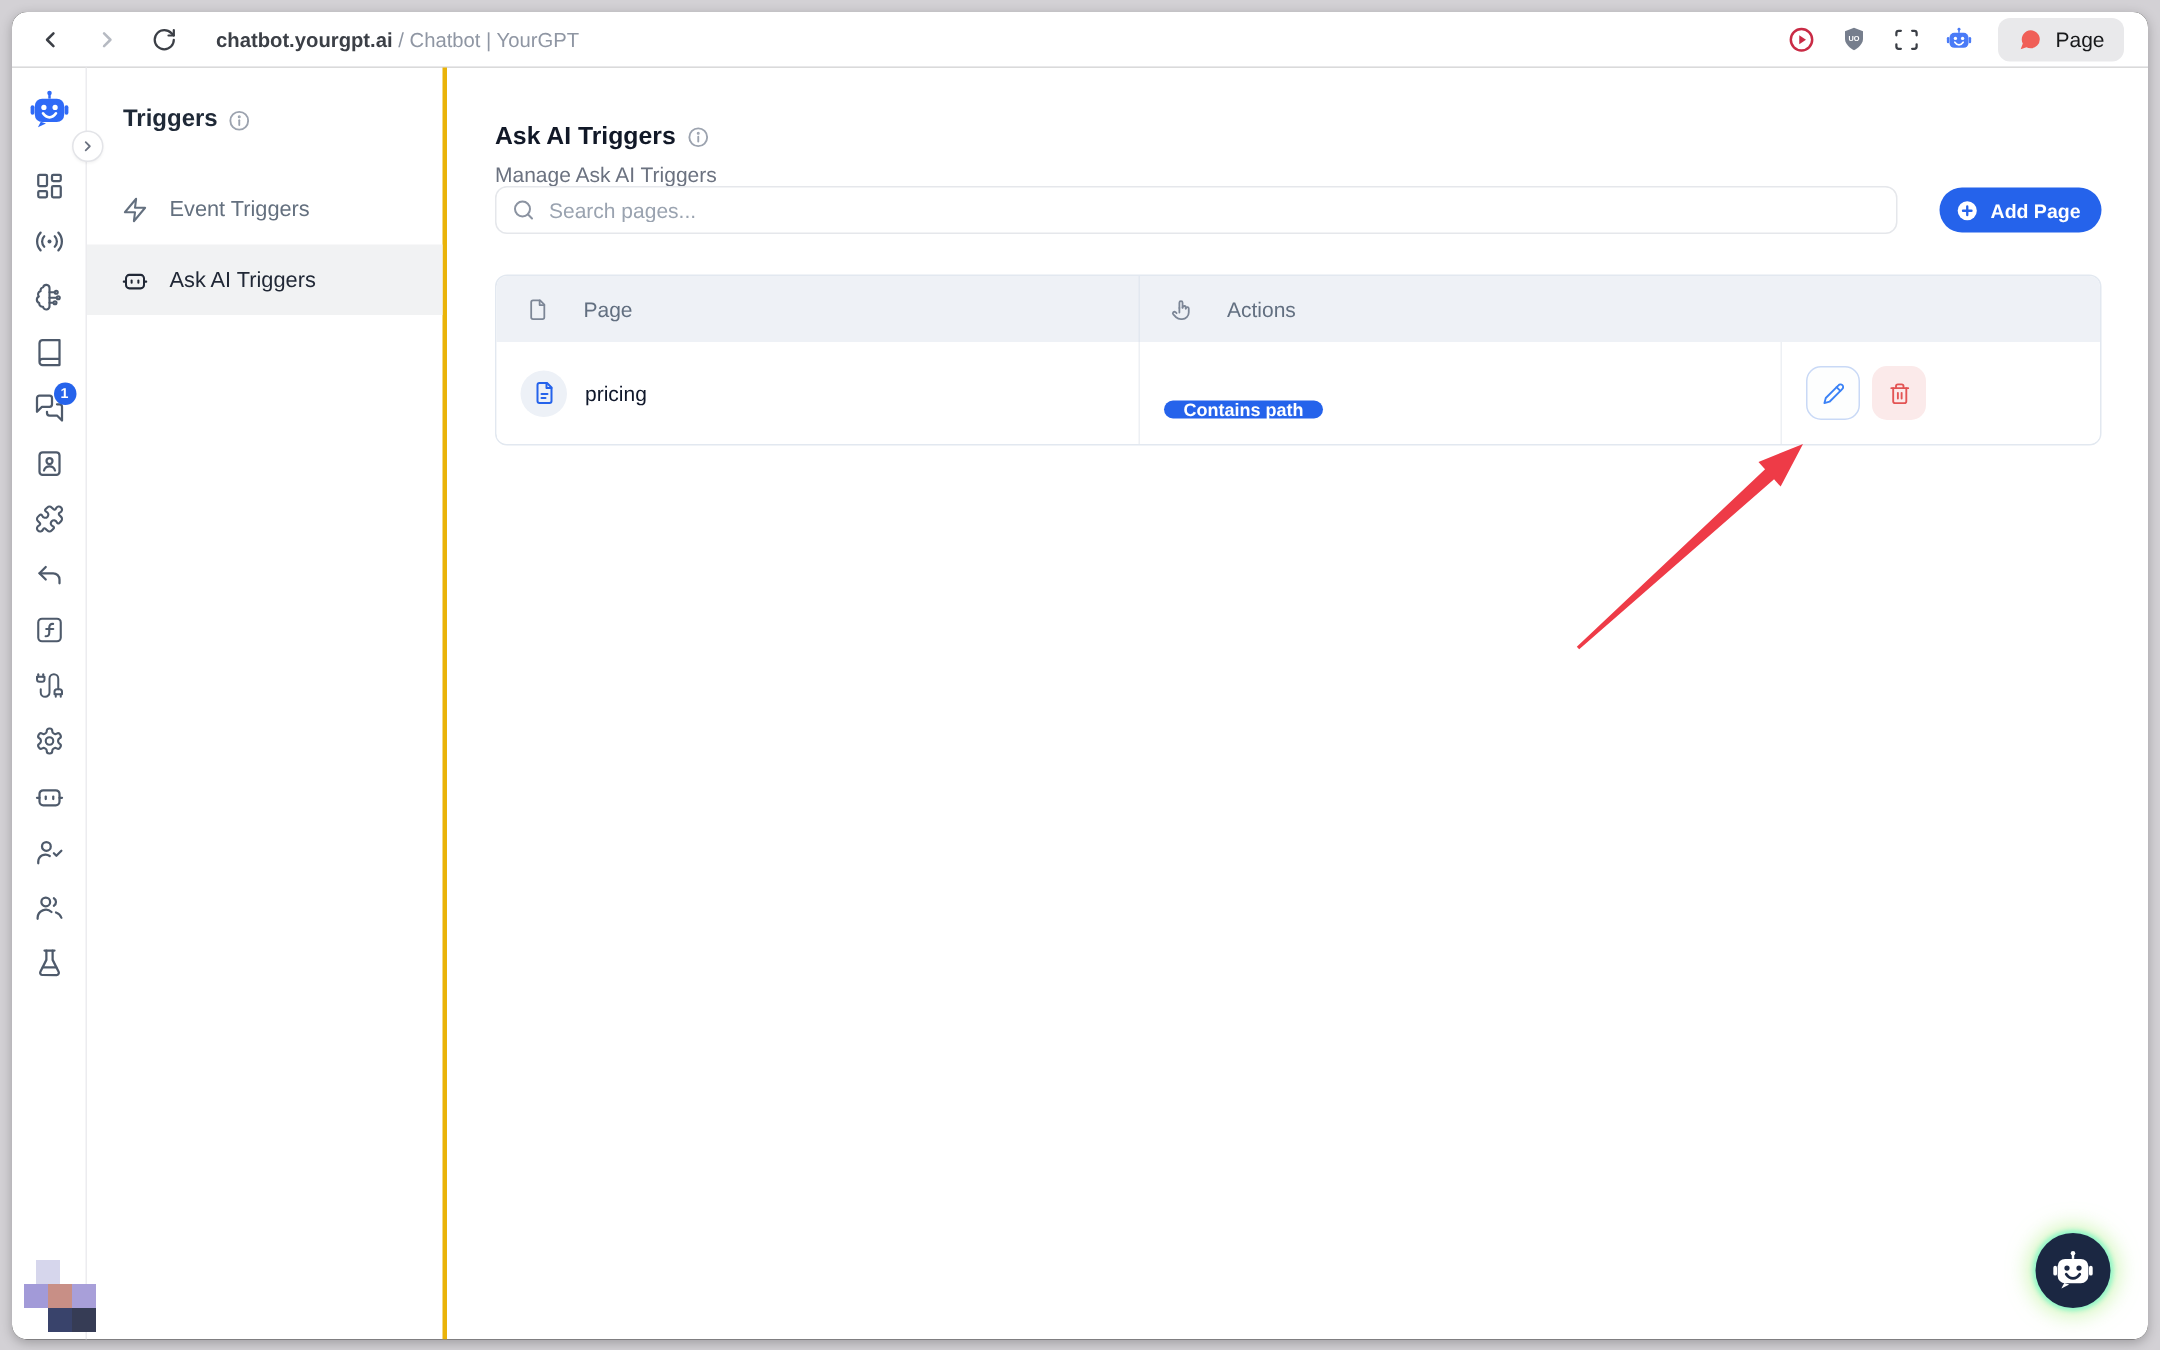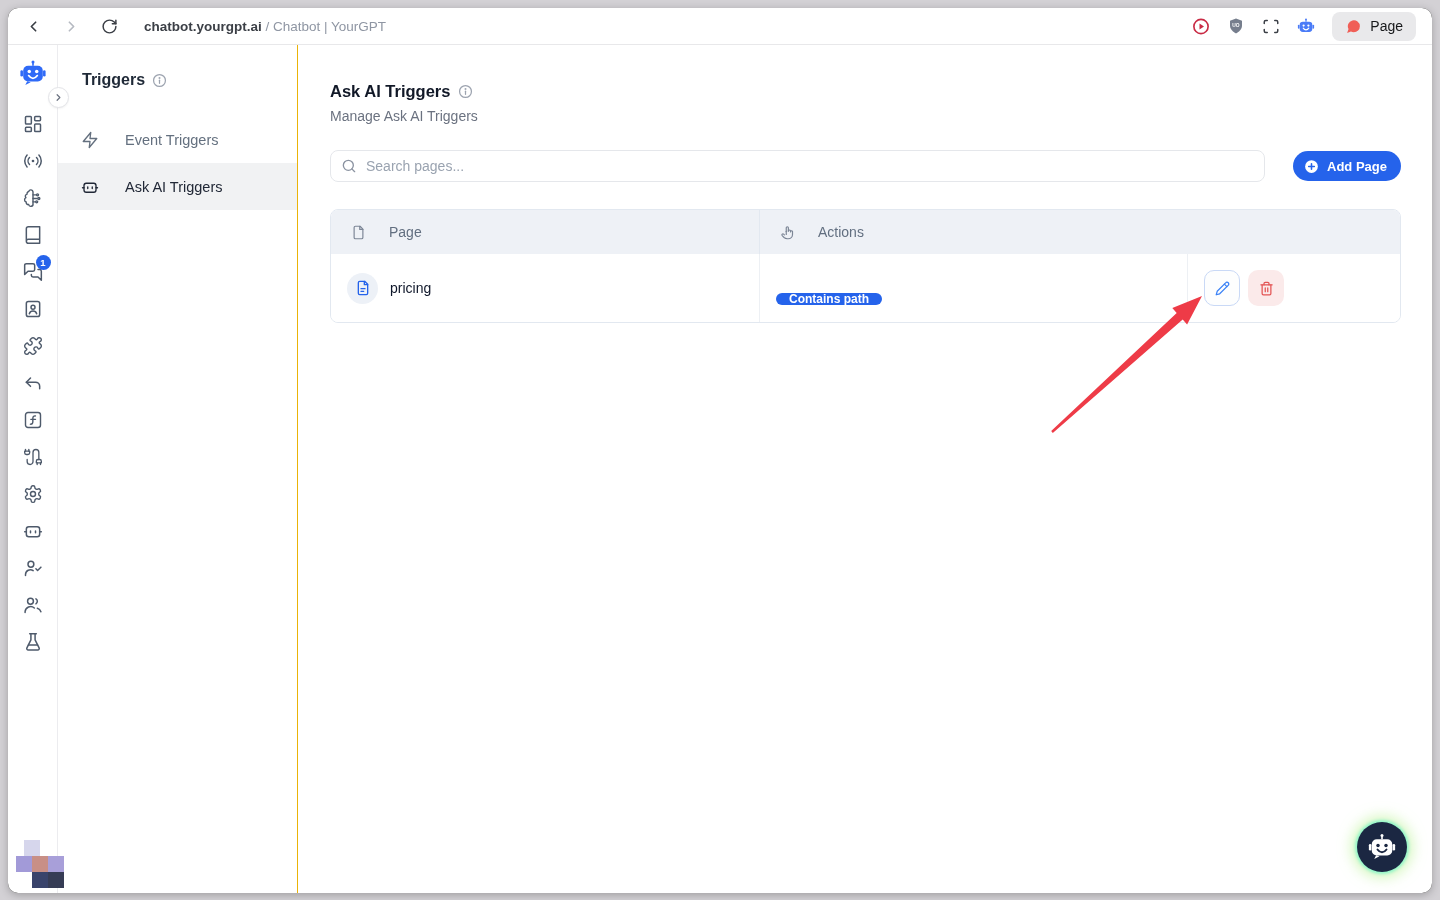--- a/index.html
+++ b/index.html
@@ -43,38 +43,38 @@
     position:absolute; top:-7px; right:-8px; width:15px; height:15px; border-radius:50%;
     background:#2563eb; color:#fff; font-size:9.5px; font-weight:700;
     display:flex; align-items:center; justify-content:center;
   }
   .expand-btn {
     position:absolute; left:40px; top:42px; width:21px; height:21px; border-radius:50%;
     background:#fff; border:1px solid #e3e4e8; display:flex; align-items:center; justify-content:center;
     color:#6b7280; z-index:5; cursor:pointer; box-shadow:0 1px 2px rgba(0,0,0,.05);
   }
   
-  .panel { width:240px; border-right:1px solid #eab308; background:#fff; padding-top:26px; }
+  .panel { width:240px; border-right:3px solid #eab308; background:#fff; padding-top:26px; }
   .panel-title {
     display:flex; align-items:center; gap:7px; padding:0 24px; font-size:16px;
     font-weight:700; color:#1f2937; margin-bottom:27px;
   }
   .info-ico { color:#9ca3af; display:flex; cursor:pointer; }
   .panel-item {
-    height:47px; display:flex; align-items:center; padding-left:23px; gap:26px;
+    height:47px; display:flex; align-items:center; padding-left:23px; gap:14px;
     font-size:14.5px; color:#64707f; cursor:pointer;
   }
   .panel-item svg { width:18px; height:18px; }
   .panel-item.active { background:#f1f2f3; color:#212836; font-weight:500; }
   
   .main { flex:1; padding:37px 31px 0 32px; position:relative; background:#fff; }
   .page-title-row { display:flex; align-items:center; gap:8px; }
   .page-title { font-size:16.5px; font-weight:700; color:#111827; }
   .page-subtitle { font-size:14px; color:#6b7280; margin-top:7px; }
-  .controls { display:flex; align-items:center; gap:28px; margin-top:26px; }
+  .controls { display:flex; align-items:center; gap:28px; }
   .search-wrap { flex:1; position:relative; }
   .search-wrap svg { position:absolute; left:11px; top:8px; color:#8b93a1; }
   .search-input {
     width:100%; height:32px; border:1px solid #e5e7eb; border-radius:8px;
     padding:0 12px 0 35px; font-size:14px; color:#374151; outline:none;
     font-family:inherit; background:#fff;
   }
   .search-input::placeholder { color:#9aa3b0; }
   .add-btn {
     display:flex; align-items:center; gap:7px; background:#2563eb; color:#fff;

